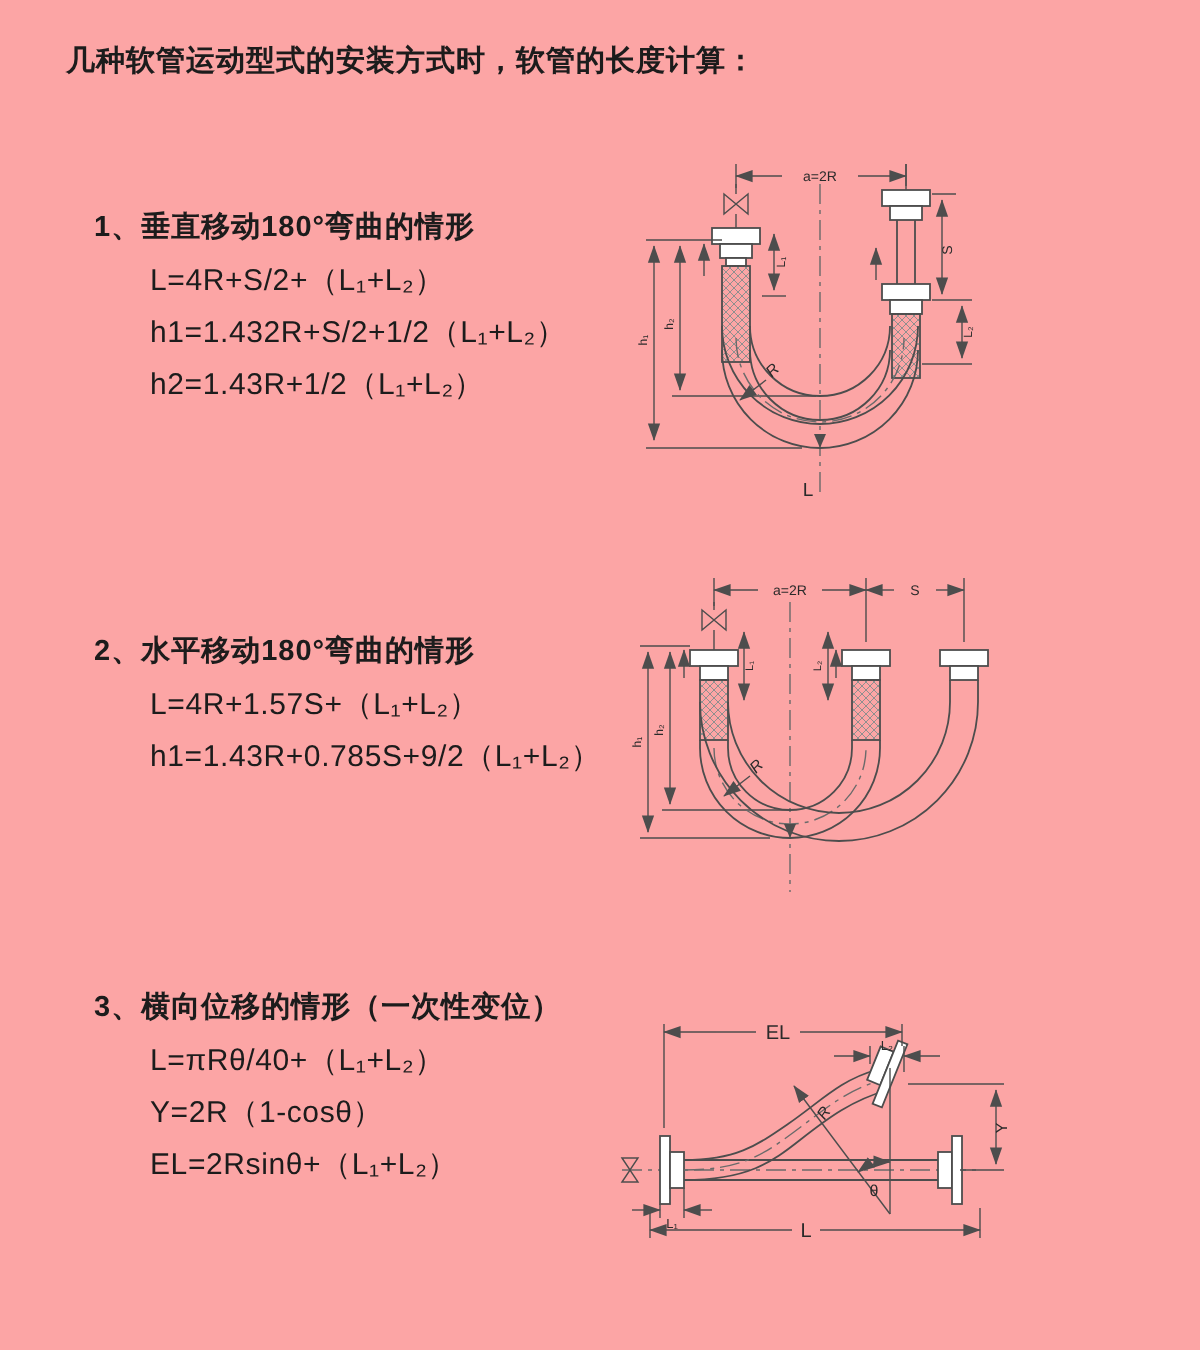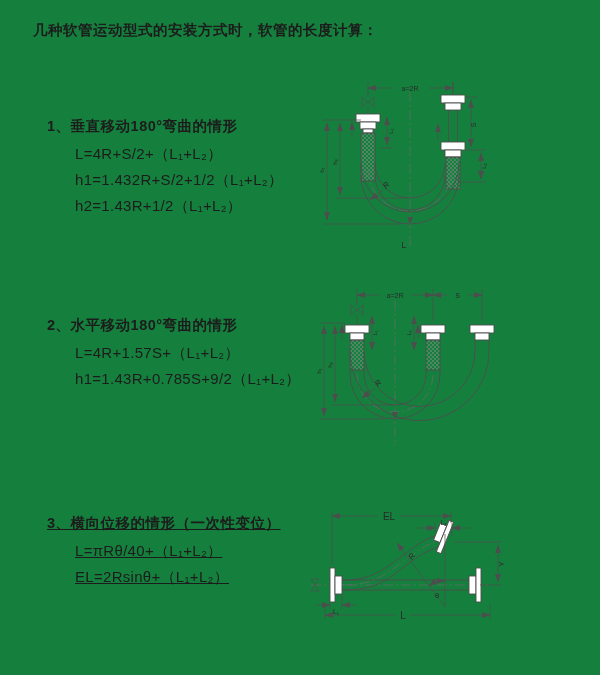--- a/index.html
+++ b/index.html
@@ -1,32 +1,32 @@
 <!DOCTYPE html>
 <html><head>
 <meta charset="utf-8">
 <style>
   html,body{margin:0;padding:0;}
   body{
     width:600px;height:675px;background:#ffffff;
     font-family:"Liberation Sans","DejaVu Sans",sans-serif;
     color:#1c1c1c;position:relative;overflow:hidden;
   }
-  .page{position:absolute;inset:0;background:#15803d;}
+  .page{position:absolute;inset:0;background:#fca5a5;}
   .doc-title{
     position:absolute;left:33px;top:21px;
     font-size:14.5px;font-weight:700;letter-spacing:.5px;white-space:nowrap;
   }
   .section{position:absolute;left:47px;width:270px;}
   .section .heading{font-size:14.5px;font-weight:700;letter-spacing:.5px;margin:0 0 9px 0;white-space:nowrap;}
   .section .formula{
     font-size:15px;font-weight:400;letter-spacing:.3px;
     margin:0 0 8px 28px;line-height:18px;white-space:nowrap;
   }
-  #sec1{top:117px;} #sec2{top:316px;} #sec3{top:514px;text-decoration:underline;}
+  #sec1{top:104px;} #sec2{top:316px;} #sec3{top:494px;}
   svg.diag{position:absolute;}
   #d1{left:313px;top:70px;} #d2{left:313px;top:281px;} #d3{left:298px;top:506px;}
   .dl{stroke:#4d4d4d;stroke-width:.7;fill:none;}
   .hl{stroke:#4d4d4d;stroke-width:.9;fill:none;}
   .cl{stroke:#6a6a6a;stroke-width:.7;fill:none;stroke-dasharray:10 3 2 3;}
   .ft{fill:#ffffff;stroke:#4d4d4d;stroke-width:.9;}
   .tick{fill:#4d4d4d;stroke:none;}
   text.lbl{fill:#2a2a2a;font-family:"Liberation Sans","DejaVu Sans",sans-serif;}
 </style>
 </head>
@@ -56,20 +56,21 @@
 
   <div class="section" id="sec2">
     <div class="heading">2、水平移动180°弯曲的情形</div>
     <div class="formula">L=4R+1.57S+（L₁+L₂）</div>
     <div class="formula">h1=1.43R+0.785S+9/2（L₁+L₂）</div>
   </div>
 
   <div class="section" id="sec3">
     <div class="heading">3、横向位移的情形（一次性变位）</div>
     <div class="formula">L=πRθ/40+（L₁+L₂）</div>
+    <div class="formula">Y=2R（1-cosθ）</div>
     <div class="formula">EL=2Rsinθ+（L₁+L₂）</div>
   </div>
 
   <svg id="d1" class="diag" width="265" height="185" viewBox="0 0 265 185">
     <path class="cl" d="M97,22 V176"></path>
 
     <g>
       <path class="dl" d="M55,12 V24 M140,12 V23"></path>
       <path class="dl" d="M78,18 L55,18" marker-end="url(#arw)"></path>
       <path class="dl" d="M116,18 L140,18" marker-end="url(#arw)"></path>

